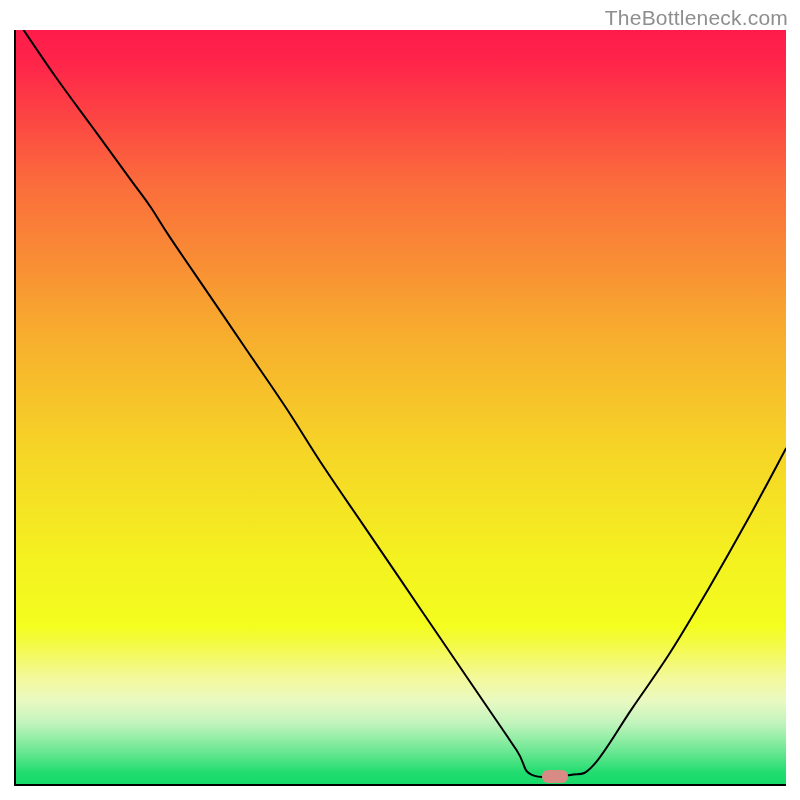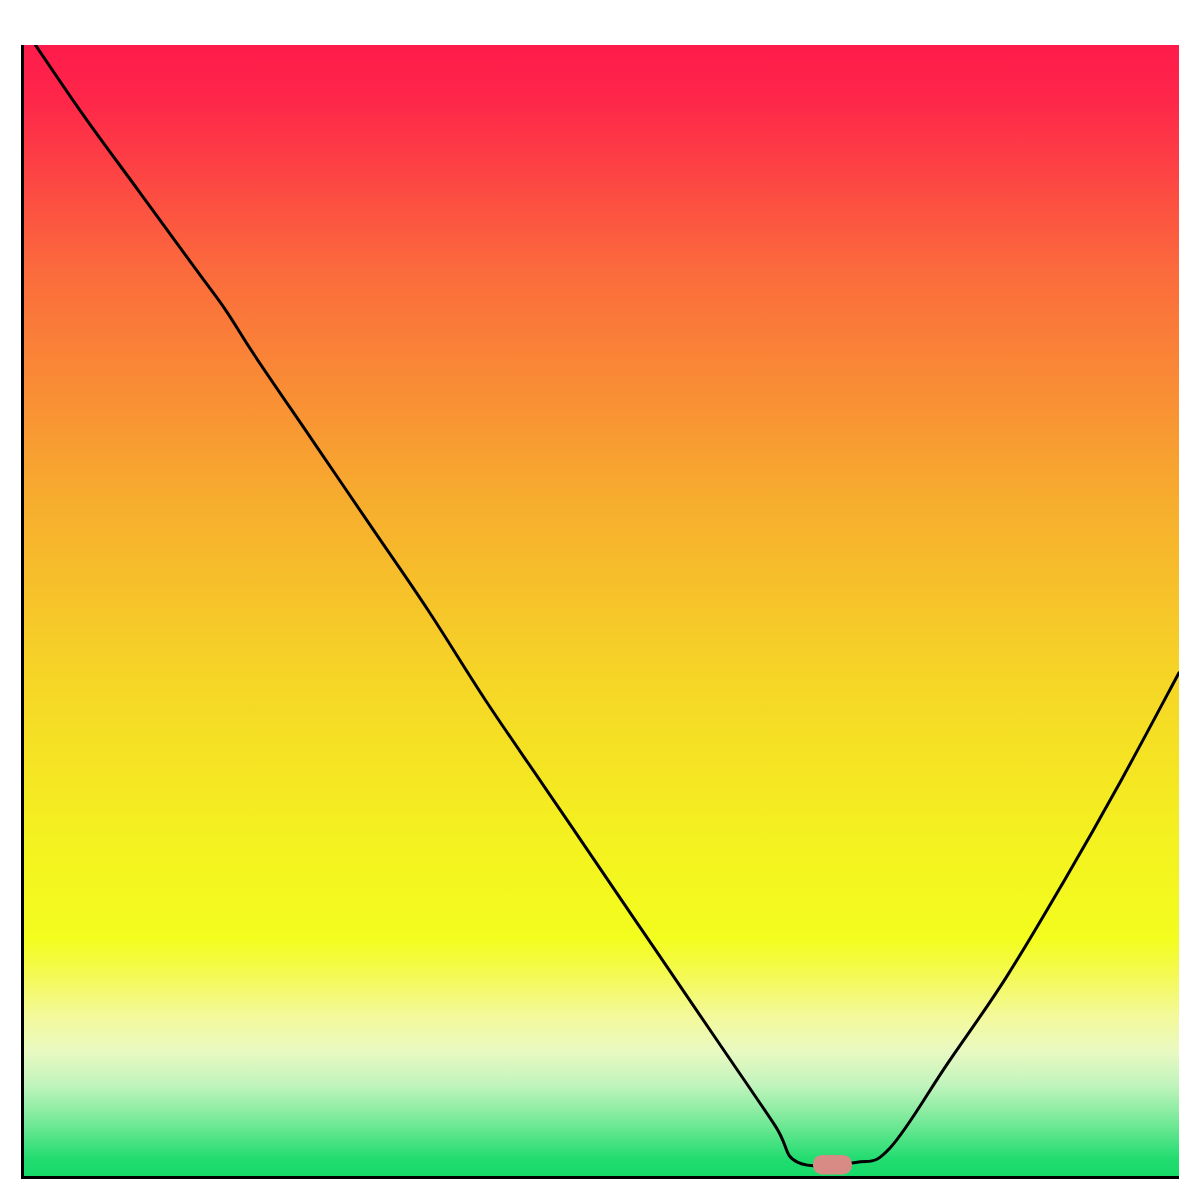--- a/index.html
+++ b/index.html
@@ -44,20 +44,21 @@
     height: 100%;
   }
   .marker {
     fill: #d88b85;
   }
 </style>
 </head>
 <body>
 <div class="stage">
 
+  <div class="watermark">TheBottleneck.com</div>
 
   <div class="chart-area">
     <svg class="plot" viewBox="0 0 770 754" preserveAspectRatio="none">
       <defs>
         <linearGradient id="bg-grad" x1="0" y1="0" x2="0" y2="1">
         <stop offset="0%" stop-color="#fe1b4b"></stop>
             <stop offset="5%" stop-color="#fe2749"></stop>
             <stop offset="20%" stop-color="#fb6b3c"></stop>
             <stop offset="40%" stop-color="#f7ac2e"></stop>
             <stop offset="55.00000000000001%" stop-color="#f6d327"></stop>

